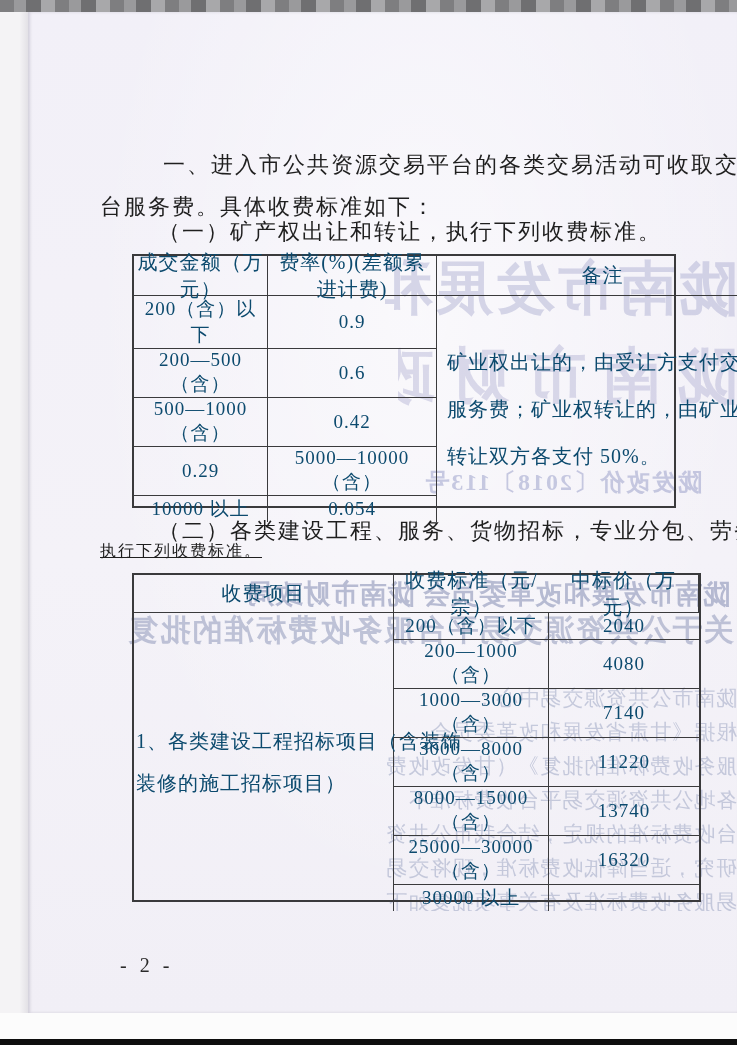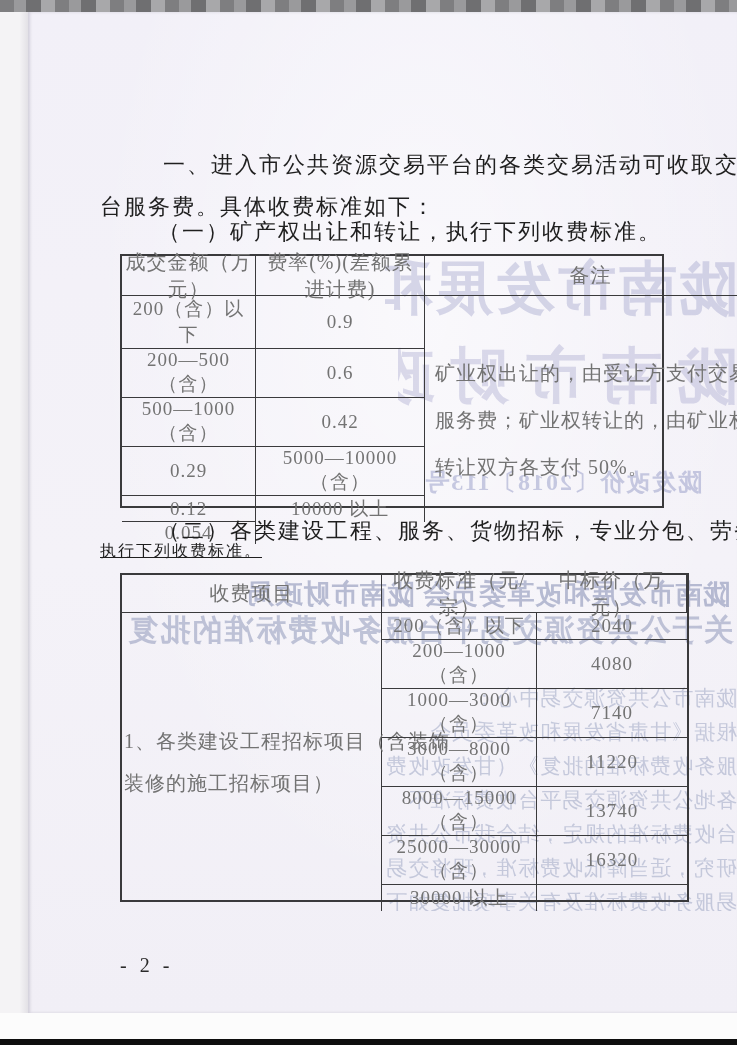--- a/index.html
+++ b/index.html
@@ -46,21 +46,21 @@
   
   .doc-text{position:absolute;z-index:3;color:#1f1f1f;letter-spacing:2px;white-space:nowrap;}
   .intro-line1{left:163px;top:150px;font-size:22px;}
   .intro-line2{left:100px;top:192px;font-size:22px;}
   .sec1-heading{left:158px;top:217px;font-size:22px;}
   .sec2-heading1{left:158px;top:516px;font-size:22px;}
   .sec2-heading2{left:100px;top:541px;font-size:16px;text-decoration:underline;}
   .page-number{left:120px;top:954px;font-size:20px;letter-spacing:4px;color:#2a2a2a;}
 
   
-  .tbl{position:absolute;z-index:3;border:2px solid #3a3a3c;display:grid;color:#737373;}
+  .tbl{position:absolute;z-index:3;border:2px solid #3a3a3c;display:grid;color:#0c4a6e;margin-left:12px;}
   .tbl .cell{
     display:flex;align-items:center;justify-content:center;text-align:center;
     border-right:1.6px solid #3a3a3c;border-bottom:1.6px solid #3a3a3c;
     font-size:19px;letter-spacing:1px;padding:0 2px;box-sizing:border-box;
   }
   .tbl .cell.last-col{border-right:none;}
   .tbl .cell.last-row{border-bottom:none;}
   .tbl .head{font-size:20px;}
   .tbl1{left:120px;top:254px;width:540px;height:250px;
     grid-template-columns:134px 169px 1fr;grid-template-rows:40px repeat(6,1fr);}
@@ -116,21 +116,20 @@
     <div>矿业权出让的，由受让方支付交易</div>
     <div>服务费；矿业权转让的，由矿业权</div>
     <div>转让双方各支付 50%。</div>
   </div>
   <div class="cell">200—500（含）</div>
   <div class="cell">0.6</div>
   <div class="cell">500—1000（含）</div>
   <div class="cell">0.42</div>
   <div class="cell">0.29</div>
   <div class="cell">5000—10000（含）</div>
-  <div class="cell">0.12</div>
   <div class="cell last-row">10000 以上</div>
   <div class="cell last-row">0.054</div>
 </div>
 
 <div class="doc-text sec2-heading1">（二）各类建设工程、服务、货物招标，专业分包、劳务分包，</div>
 <div class="doc-text sec2-heading2">执行下列收费标准。</div>
 
 <div class="tbl tbl2">
   <div class="cell head">收费项目</div>
   <div class="cell head last-col">收费标准（元/宗）</div>

